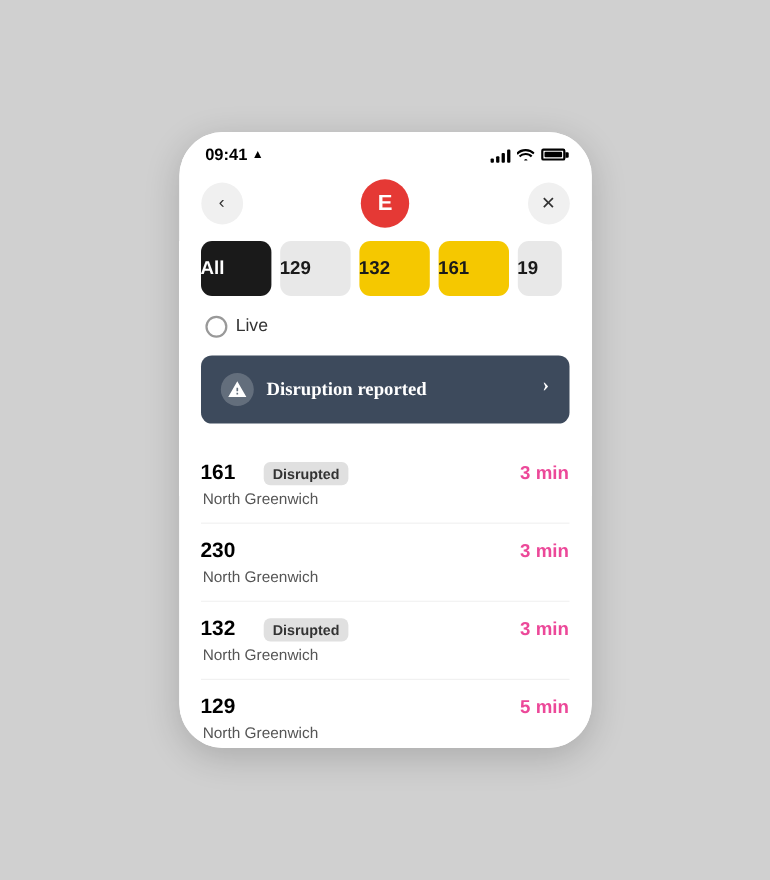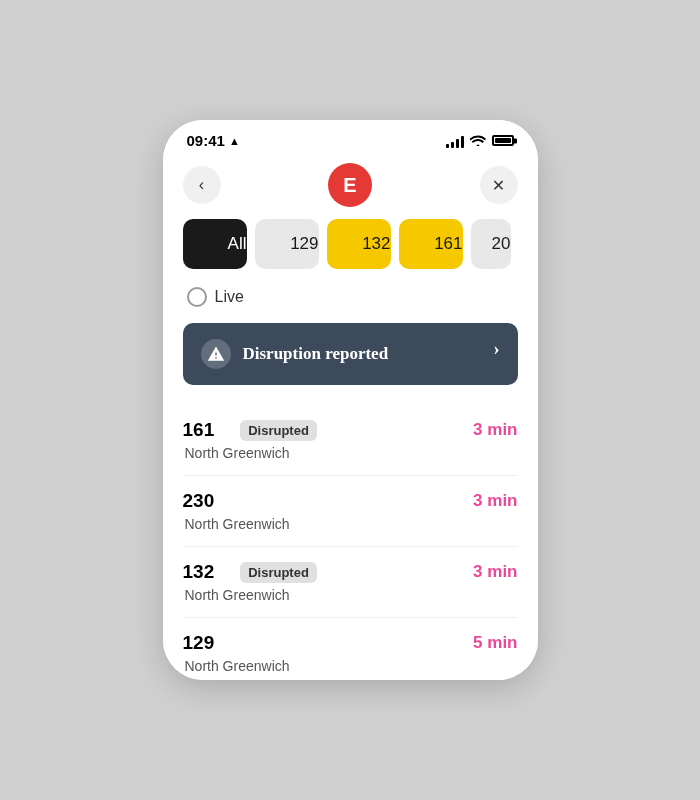--- a/index.html
+++ b/index.html
@@ -159,24 +159,24 @@
       overflow-x: hidden;
     }
 
     .filter-pill {
       min-width: 64px;
       height: 50px;
       border-radius: 10px;
       border: none;
       cursor: pointer;
       font-size: 17px;
-      font-weight: 400;
-      display: flex;
-      align-items: center;
-      justify-content: flex-end;
+      font-weight: 700;
+      display: flex;
+      align-items: center;
+      justify-content: flex-start;
     }
 
     .filter-pill.active-black {
       background: #1a1a1a;
       color: #fff;
     }
 
     .filter-pill.inactive {
       background: #e8e8e8;
       color: #1a1a1a;
@@ -366,21 +366,21 @@
       <button class="filter-pill inactive">
         <span>129</span>
       </button>
       <button class="filter-pill yellow">
         <span>132</span>
       </button>
       <button class="filter-pill yellow">
         <span>161</span>
       </button>
       <button class="filter-pill partial">
-        <span>20</span>
+        <span>19</span>
       </button>
     </div>
 
     <div class="live-row">
       <div class="live-circle"></div>
       <span class="live-label">Live</span>
     </div>
 
     <div class="disruption-banner">
       <div class="disruption-left">

